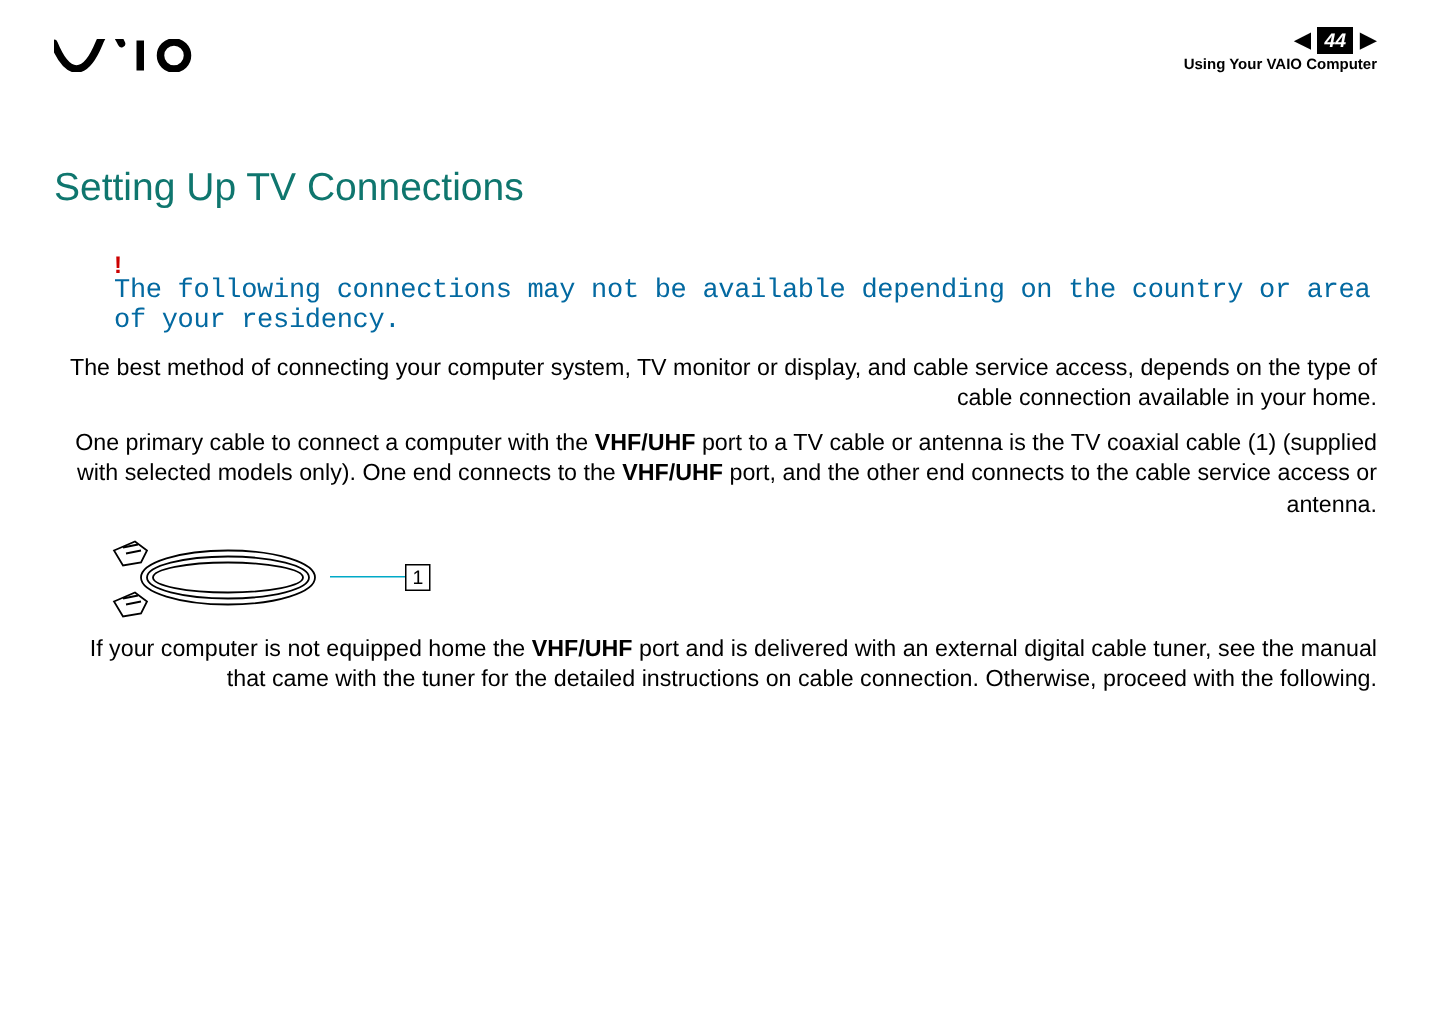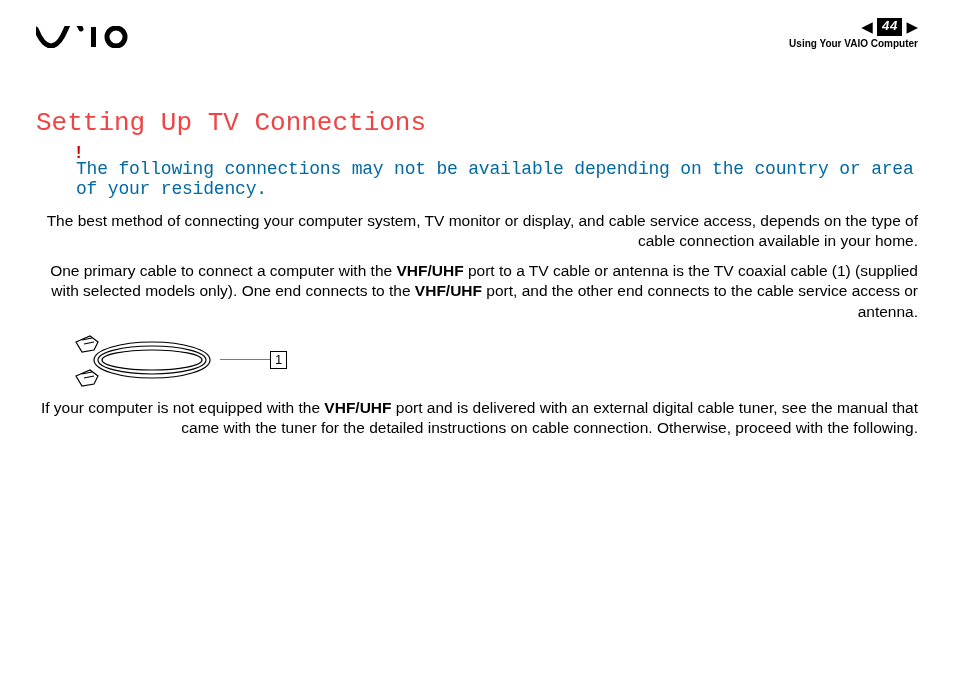--- a/index.html
+++ b/index.html
@@ -46,37 +46,36 @@
     user-select: none;
   }
   .page-number-box {
     background: #000;
     color: #fff;
     font-size: 13px;
     font-style: italic;
     font-weight: bold;
     padding: 1px 5px;
     line-height: 1.2;
-    font-family: Liberation Mono, monospace;
   }
   .section-name {
     font-size: 10px;
     font-weight: bold;
     margin-top: 2px;
     color: #000;
   }
   .content {
     margin-top: 56px;
   }
   h1 {
-    color: #ef4444;
+    color: #0f766e;
     font-weight: normal;
     font-size: 26px;
-    margin: 0 0 7px 0;
-    font-family: Liberation Mono, monospace;
+    margin: 0 0 30px 0;
+    font-family: Liberation Sans, sans-serif;
   }
   .alert-row {
     margin-left: 40px;
     margin-bottom: 12px;
   }
   .bang {
     color: #cc0000;
     font-weight: bold;
     font-size: 16px;
     line-height: 1;
@@ -172,17 +171,17 @@
           <polygon points="4,44 18,38 26,44 22,52 10,54"></polygon>
           <line x1="10" y1="42" x2="20" y2="40"></line>
           <line x1="12" y1="46" x2="22" y2="44"></line>
         </g>
       </svg>
       <div class="callout-line"></div>
       <div class="callout-box">1</div>
     </div>
 
     <p class="body">
-      <span>If your computer is not equipped with the </span><span class="bold">VHF/UHF</span><span> port and is delivered with an external digital cable tuner, see the manual that came with the tuner for the detailed instructions on cable connection. Otherwise, proceed with the following.</span>
+      <span>If your computer is not equipped home the </span><span class="bold">VHF/UHF</span><span> port and is delivered with an external digital cable tuner, see the manual that came with the tuner for the detailed instructions on cable connection. Otherwise, proceed with the following.</span>
     </p>
   </div>
 
 </div>
 
 </body></html>

